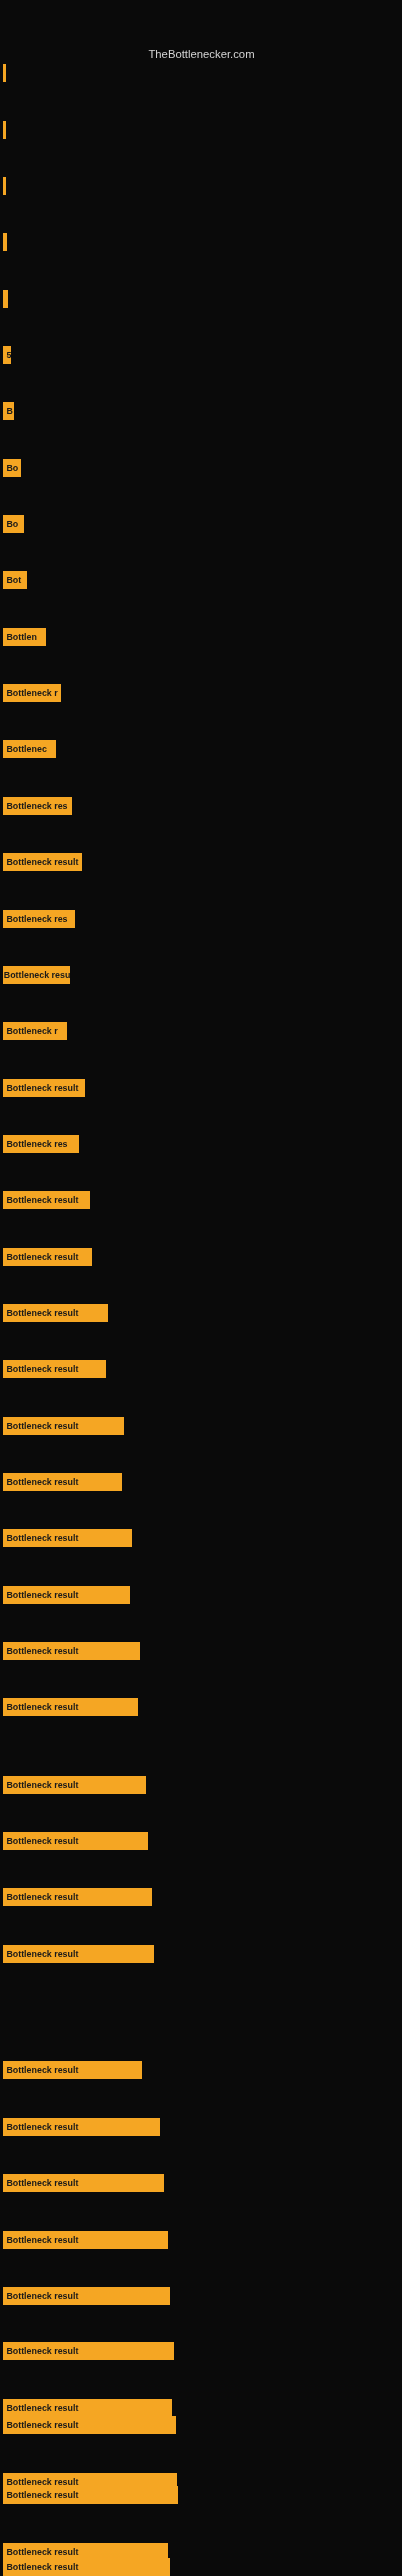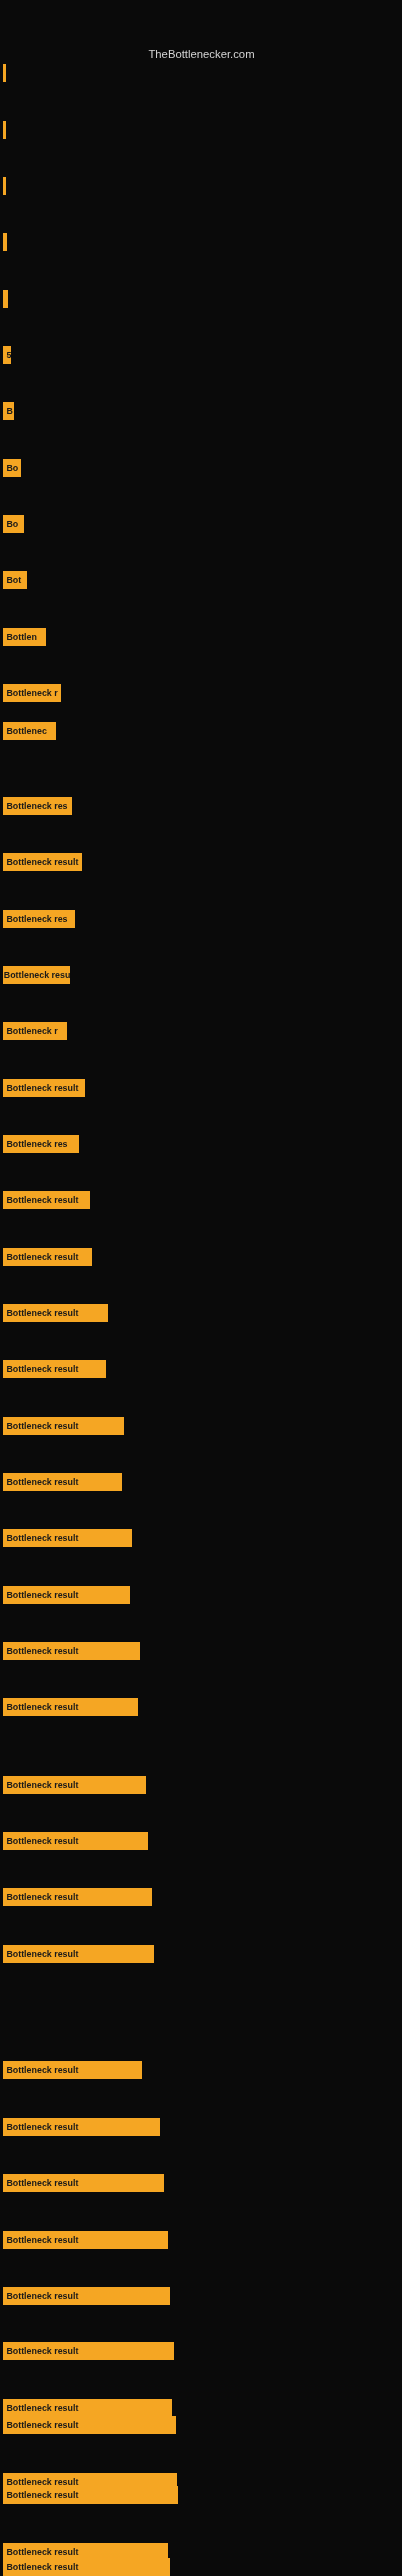--- a/index.html
+++ b/index.html
@@ -120,21 +120,21 @@
     <div class="bar-row" style="top: 604px;">
       <div class="bar" style="width: 43px;">
         <span class="bar-label">Bottlen</span>
       </div>
     </div>
     <div class="bar-row" style="top: 660px;">
       <div class="bar" style="width: 58px;">
         <span class="bar-label">Bottleneck r</span>
       </div>
     </div>
-    <div class="bar-row" style="top: 698px;">
+    <div class="bar-row" style="top: 716px;">
       <div class="bar" style="width: 53px;">
         <span class="bar-label">Bottlenec</span>
       </div>
     </div>
     <div class="bar-row" style="top: 773px;">
       <div class="bar" style="width: 69px;">
         <span class="bar-label">Bottleneck res</span>
       </div>
     </div>
     <div class="bar-row" style="top: 829px;">

